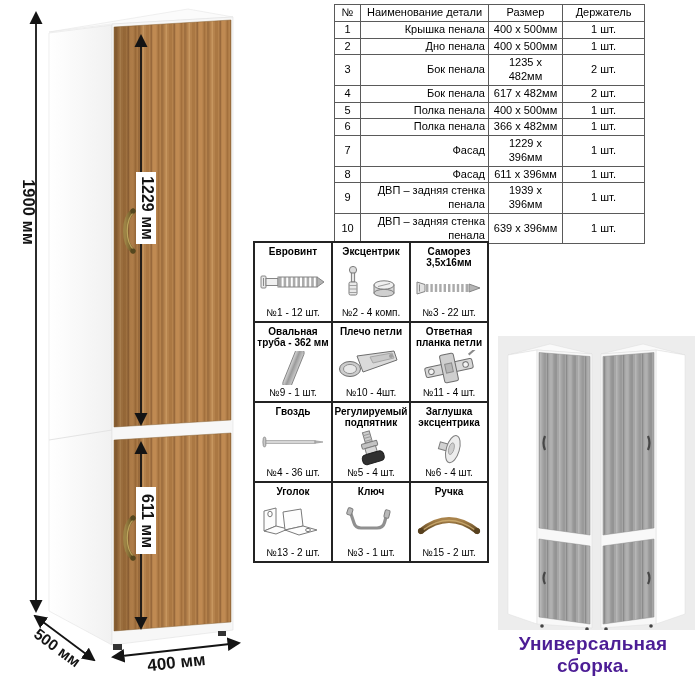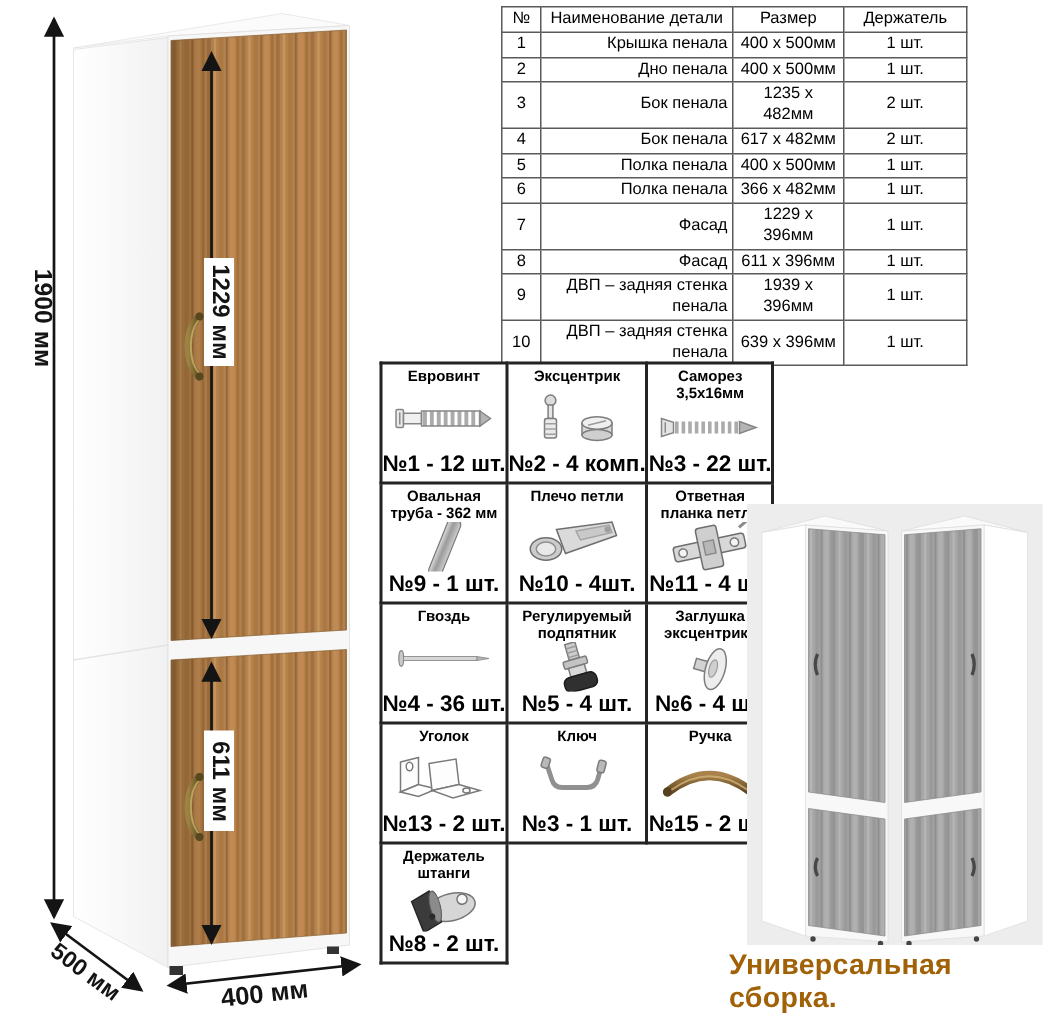--- a/index.html
+++ b/index.html
@@ -15,26 +15,26 @@
   .pt .c-num,.pt .c-size,.pt .c-qty{text-align:center;}
   .pt .c-name{text-align:right;}
 
   
   .hw{position:absolute;left:253px;top:241px;border-collapse:collapse;table-layout:fixed;}
   .hw td{border:2px solid #232323;width:76px;height:78px;padding:0;vertical-align:top;background:#fff;}
   .hw td.hw-empty{border:none;background:transparent;}
   .hw-inner{display:flex;flex-direction:column;height:78px;align-items:center;}
   .hw-name{font-weight:bold;font-size:10px;line-height:1.12;text-align:center;padding:3px 1px 0;}
   .hw-ico{flex:1;display:flex;align-items:center;justify-content:center;overflow:hidden;}
-  .hw-qty{font-weight:bold;font-size:15px;padding-bottom:3px;white-space:nowrap;}
+  .hw-qty{font-weight:normal;font-size:10px;padding-bottom:3px;white-space:nowrap;}
 
   
   .panel{position:absolute;left:498px;top:336px;width:197px;height:294px;background:#ededed;}
-  .cap{position:absolute;left:486px;top:633px;width:214px;text-align:left;
-       font-size:19px;font-weight:bold;color:#a16207;letter-spacing:.2px;}
+  .cap{position:absolute;left:486px;top:633px;width:214px;text-align:center;
+       font-size:19px;font-weight:bold;color:#4c1d95;letter-spacing:.2px;}
 
   .cab-svg{position:absolute;left:0;top:0;}
 </style>
 </head>
 <body>
 
 <div id="stage">
 
   <svg class="cab-svg" width="250" height="689" viewBox="0 0 250 689">
     <defs>
@@ -384,40 +384,20 @@
             <path d="M7,25 Q35,3 63,25" fill="none" stroke="url(#brz)" stroke-width="6" stroke-linecap="round"></path>
             <path d="M9,24 Q35,5 61,24" fill="none" stroke="#d2b274" stroke-width="1.3" opacity=".8"></path>
             <circle cx="7" cy="25" r="3" fill="#58411f"></circle>
                   <circle cx="63" cy="25" r="3" fill="#58411f"></circle>
           </svg>
               </div>
         <div class="hw-qty">№15 - 2 шт.</div>
       </div>
           </td>
     </tr>
-    <tr>
-      <td>
-            <div class="hw-inner">
-        <div class="hw-name">Держатель штанги</div>
-        <div class="hw-ico">
-          <svg width="70" height="36" viewBox="0 0 70 36">
-            <g transform="rotate(-14 35 18)">
-              <ellipse cx="40" cy="19" rx="16" ry="9" fill="#d6d6d6" stroke="#757575"></ellipse>
-              <circle cx="48" cy="15.5" r="3.4" fill="#f6f6f6" stroke="#757575"></circle>
-              <polygon points="15,9 28,5 31,27 18,31" fill="#3b3b3b" stroke="#262626"></polygon>
-              <ellipse cx="29.5" cy="16" rx="3.4" ry="10.6" fill="#8b8b8b" stroke="#5e5e5e" stroke-width=".7"></ellipse>
-              <circle cx="26" cy="22" r="2" fill="#2a2a2a"></circle>
-            </g>
-          </svg>
-              </div>
-        <div class="hw-qty">№8 - 2 шт.</div>
-      </div>
-          </td>
-      <td class="hw-empty" colspan="2"></td>
-    </tr>
   </tbody>
     </table>
 
   <div class="panel">
     <svg width="197" height="294" viewBox="0 0 197 294">
       <defs>
         <pattern id="woodGray" width="19" height="294" patternUnits="userSpaceOnUse">
           <rect width="19" height="294" fill="#a6a6a6"></rect>
           <rect x="0" width="2" height="294" fill="#949494"></rect>
           <rect x="4" width="1.5" height="294" fill="#b6b6b6"></rect>

